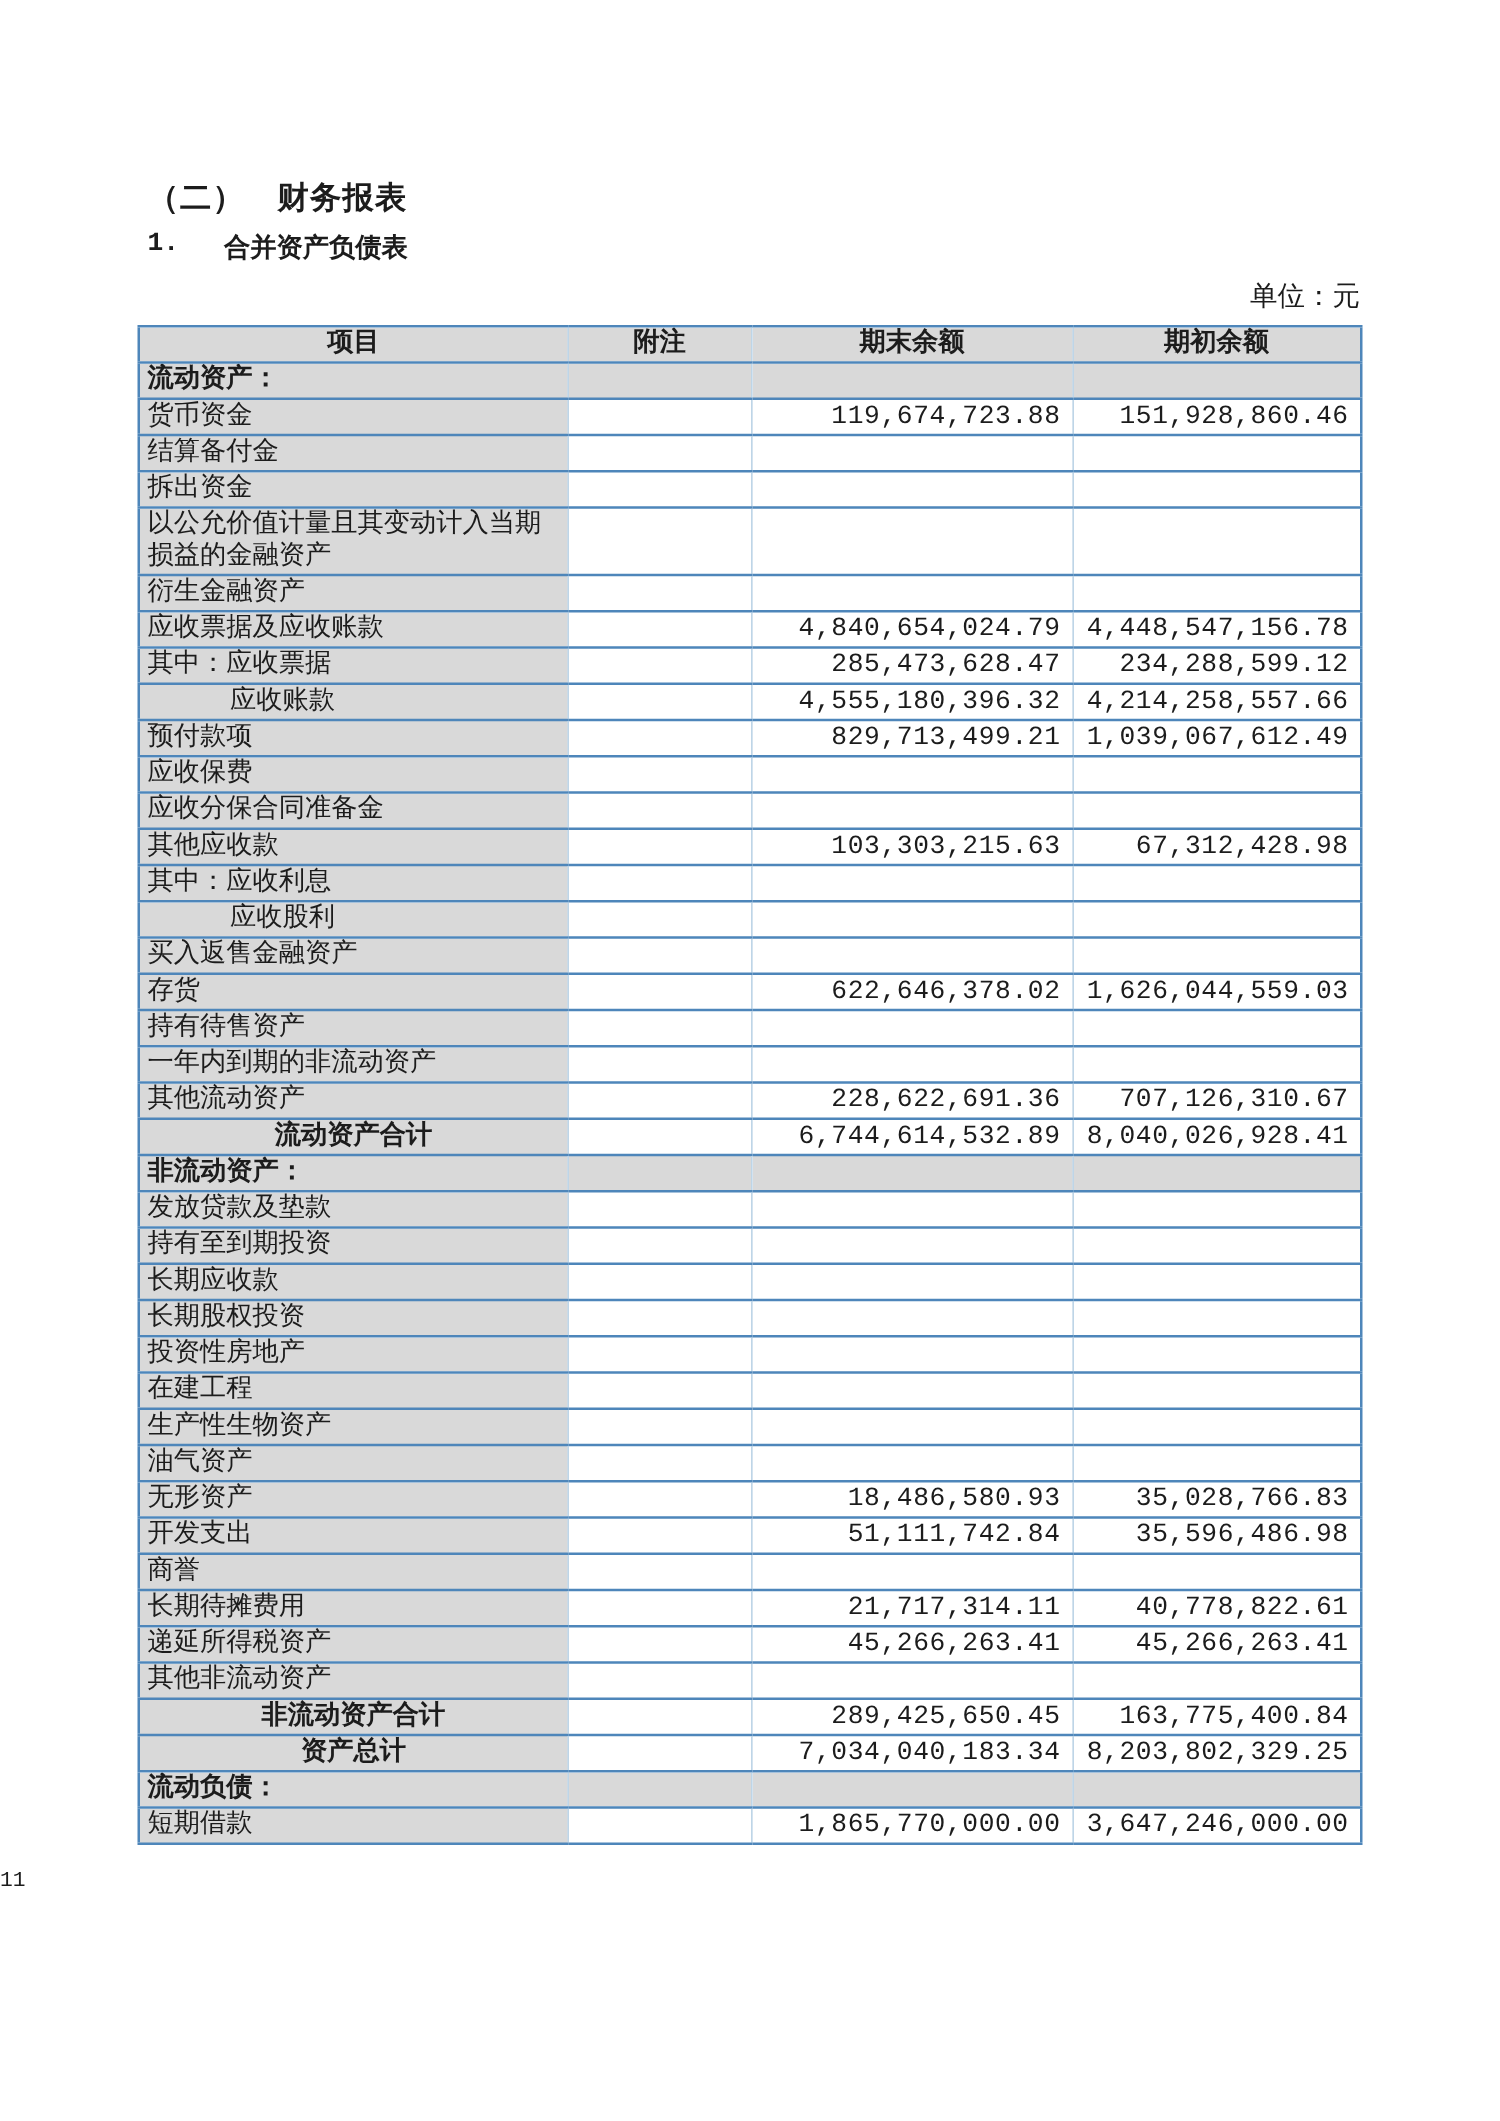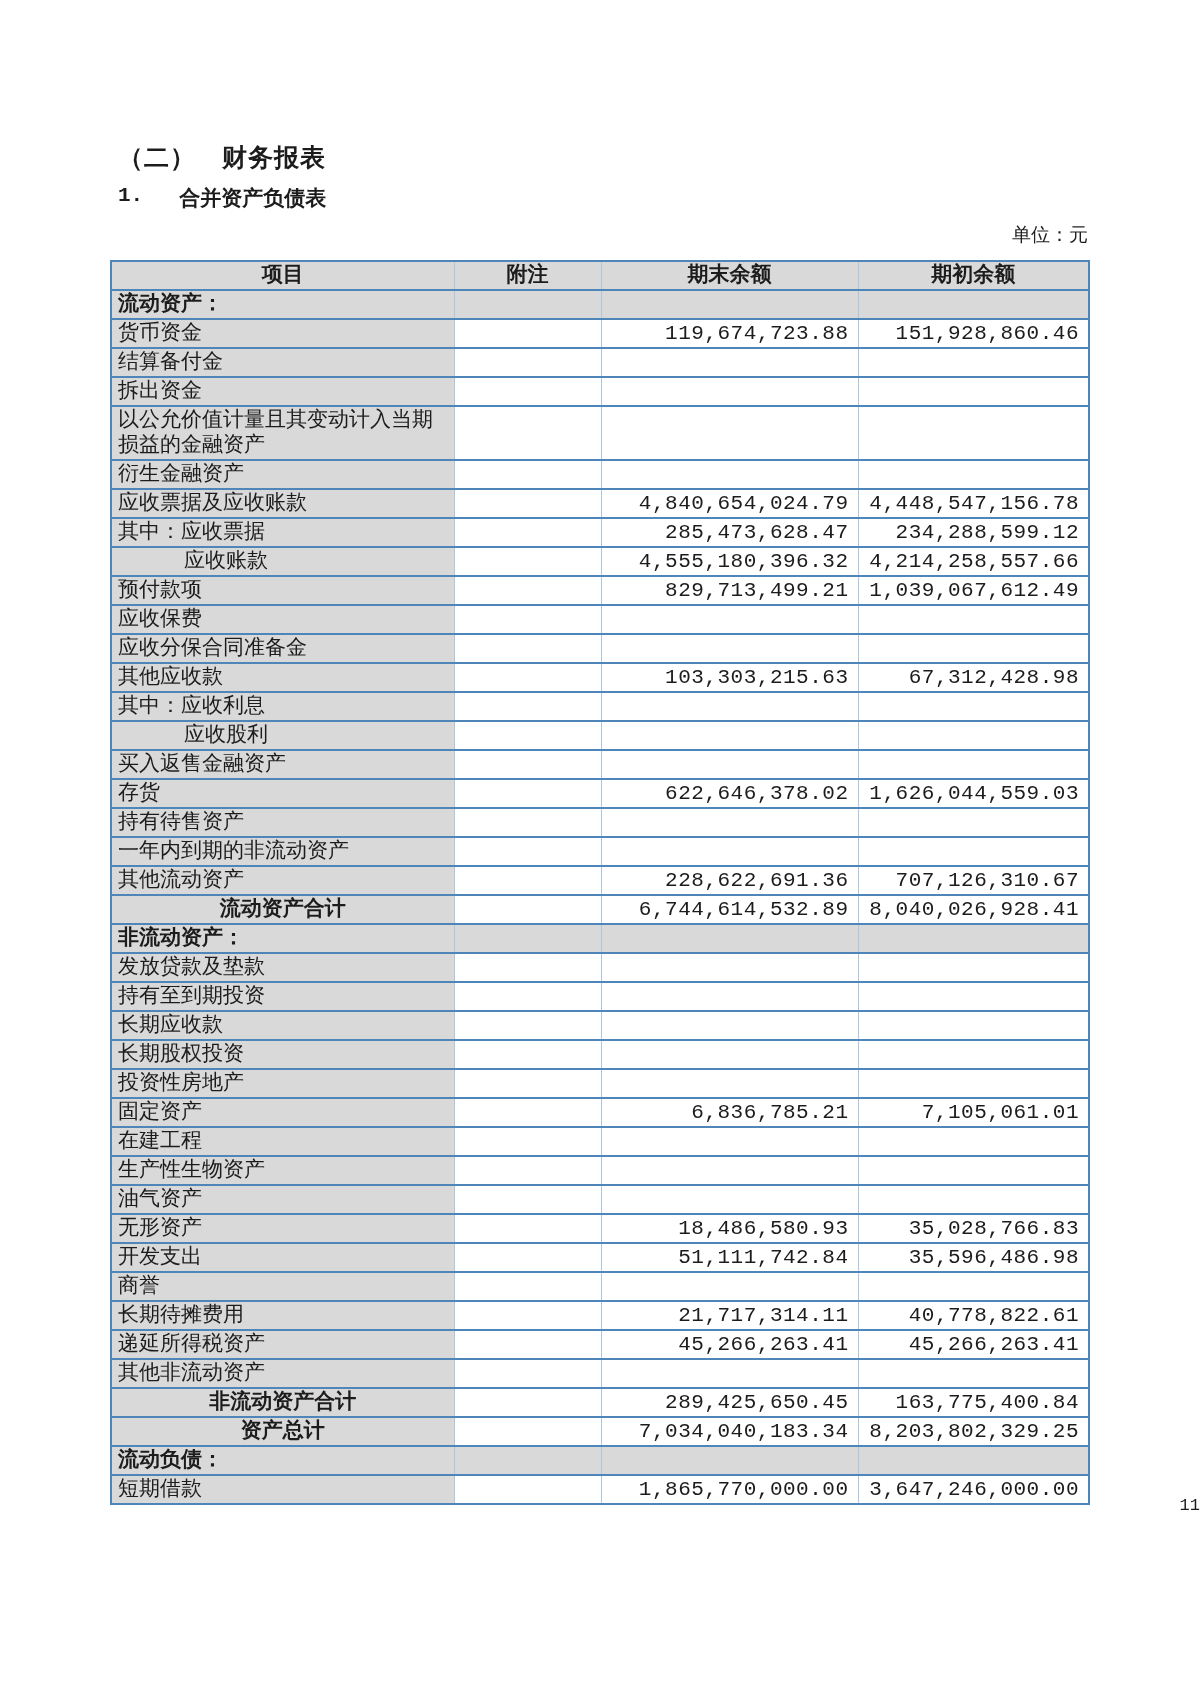--- a/index.html
+++ b/index.html
@@ -16,21 +16,21 @@
     position:absolute; left:118px; top:141px;
     margin:0; font-size:25px; font-weight:bold; letter-spacing:1px;
   }
   .sub-title {
     position:absolute; left:118px; top:184px;
     display:flex; gap:36px;
     font-size:21px; font-weight:bold;
   }
   .unit-line {
     position:absolute; top:222px; left:110px; width:978px;
-    text-align:right; font-size:19px;
+    text-align:right; font-size:22px;
   }
   table.balance {
     position:absolute; left:110px; top:248px;
     width:978px; table-layout:fixed;
     border-collapse:collapse;
     font-size:21px;
     border:2px solid var(--border-horizontal, #4e86ba);
     margin-top:12px;
   }
   .balance th, .balance td {
@@ -49,21 +49,21 @@
     font-weight:bold; text-align:center;
   }
   td.item { text-align:left; background:var(--row-label-fill, #d9d9d9); }
   td.note { text-align:center; }
   td.num  { text-align:right; padding-right:9px; letter-spacing:0.5px; }
   tr.row-section td { background:var(--row-label-fill, #d9d9d9); font-weight:bold; }
   tr.row-total td.item { font-weight:bold; text-align:center; }
   tr.indent td.item { padding-left:72px; }
   .page-num {
     position:absolute; top:1496px; left:0; width:1200px;
-    text-align:right; font-size:17px;
+    text-align:left; font-size:17px;
   }
 </style>
 </head>
 <body>
 
 <div class="page">
 
   <h1 class="sec-title">（二）　财务报表</h1>
 
   <div class="sub-title">
@@ -245,26 +245,20 @@
           <td class="num"></td>
           <td class="num"></td>
         </tr>
         <tr class="row-data">
           <td class="item">投资性房地产</td>
           <td class="note"></td>
           <td class="num"></td>
           <td class="num"></td>
         </tr>
         <tr class="row-data">
-          <td class="item">固定资产</td>
-          <td class="note"></td>
-          <td class="num">6,836,785.21</td>
-          <td class="num">7,105,061.01</td>
-        </tr>
-        <tr class="row-data">
           <td class="item">在建工程</td>
           <td class="note"></td>
           <td class="num"></td>
           <td class="num"></td>
         </tr>
         <tr class="row-data">
           <td class="item">生产性生物资产</td>
           <td class="note"></td>
           <td class="num"></td>
           <td class="num"></td>

